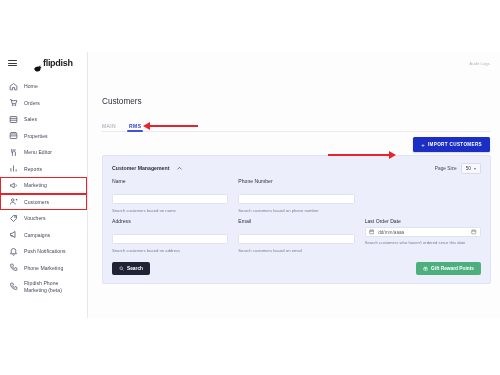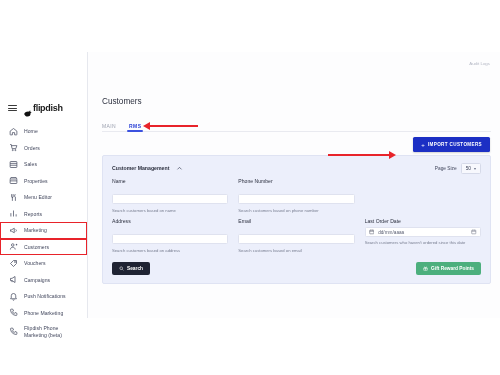--- a/index.html
+++ b/index.html
@@ -19,23 +19,22 @@
   
   .sidebar {
     width: 88px; height: 266px;
     background: #ffffff;
     border-right: 1px solid #e6e8ee;
     position: relative;
     flex: 0 0 88px;
   }
   .brandbar {
     height: 22px;
-    display: flex; align-items: center; gap: 6px;
+    display: flex; align-items: center; gap: 16px;
     padding: 0 8px;
-    margin-top: 45px;
   }
   .hamburger { width: 9px; display: flex; flex-direction: column; gap: 1.5px; cursor: pointer; }
   .hamburger i { display: block; height: 1px; background: #3a3a3a; border-radius: 1px; }
   .logo { display: flex; align-items: center; gap: 1px; }
   .logo-mark { width: 9px; height: 9px; position: relative; }
   .logo-text {
     font-size: 9px; font-weight: 700; color: #1a1a1a; letter-spacing: -0.3px;
   }
   .nav { padding-top: 4px; }
   .nav-item {

